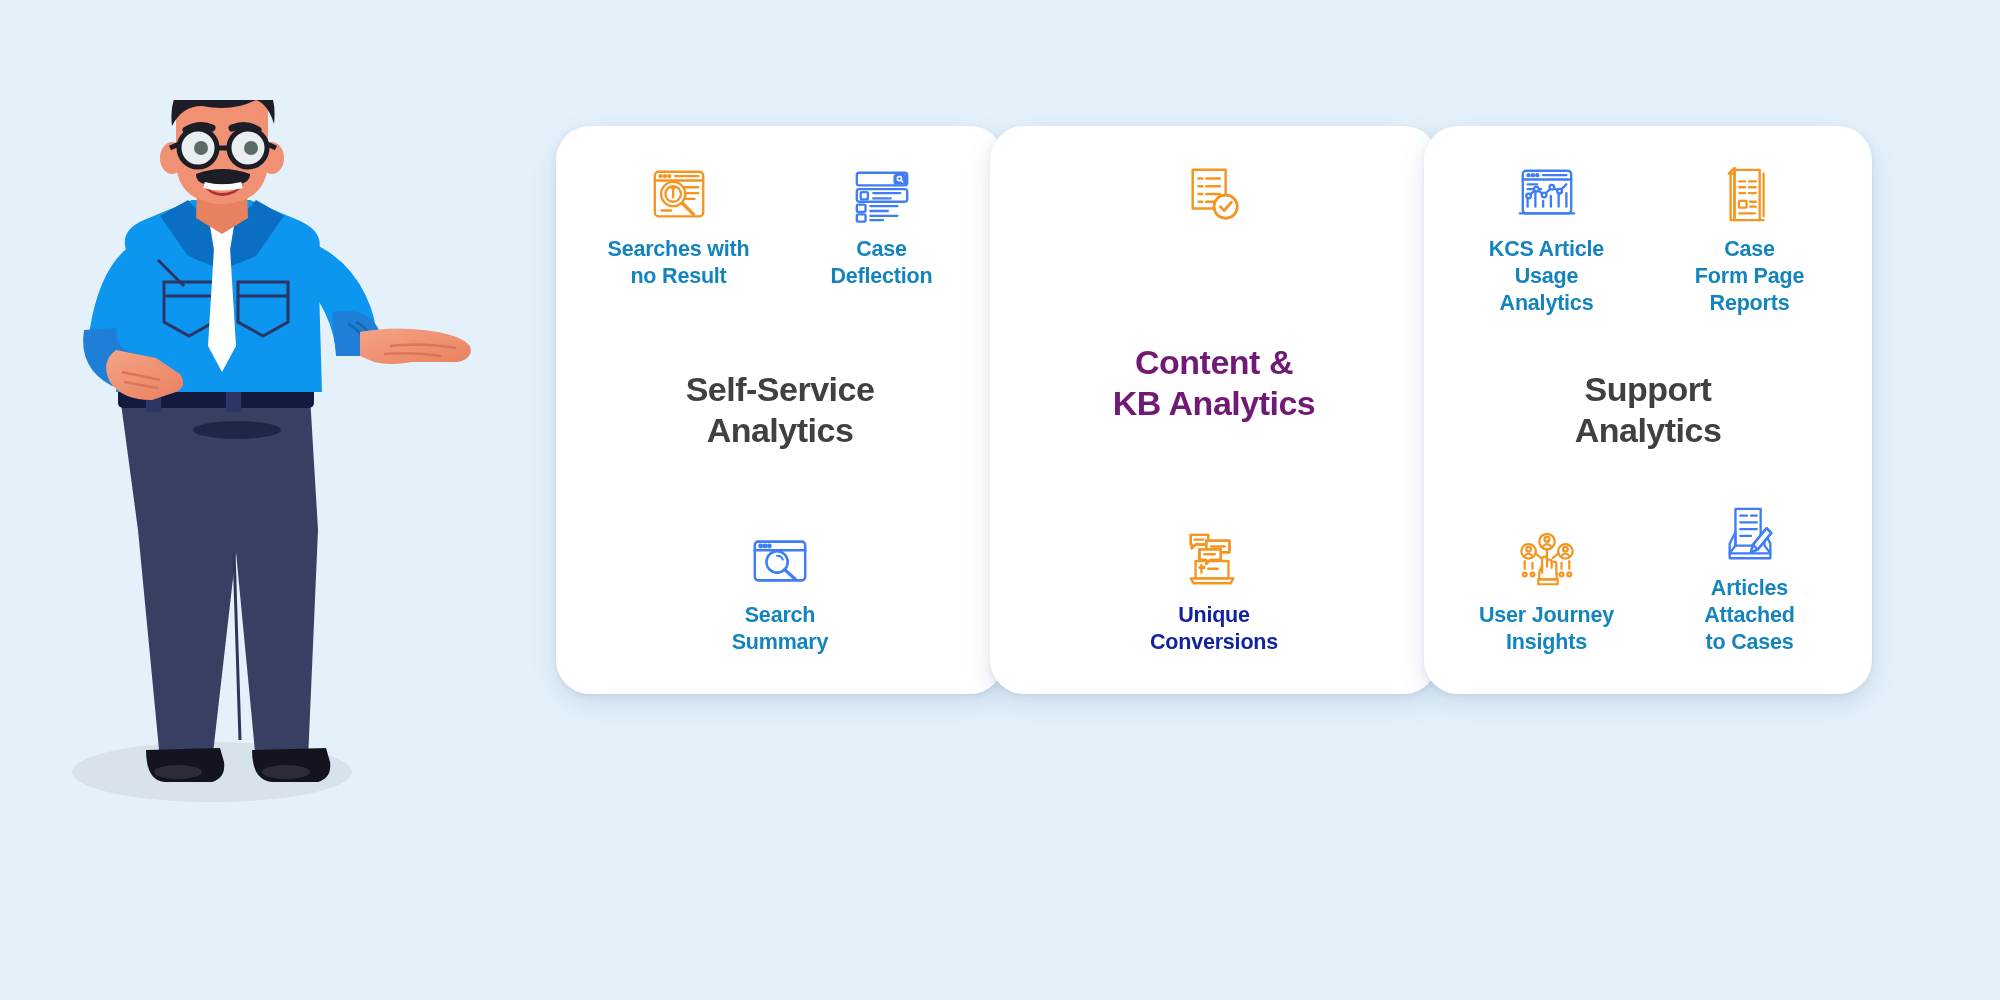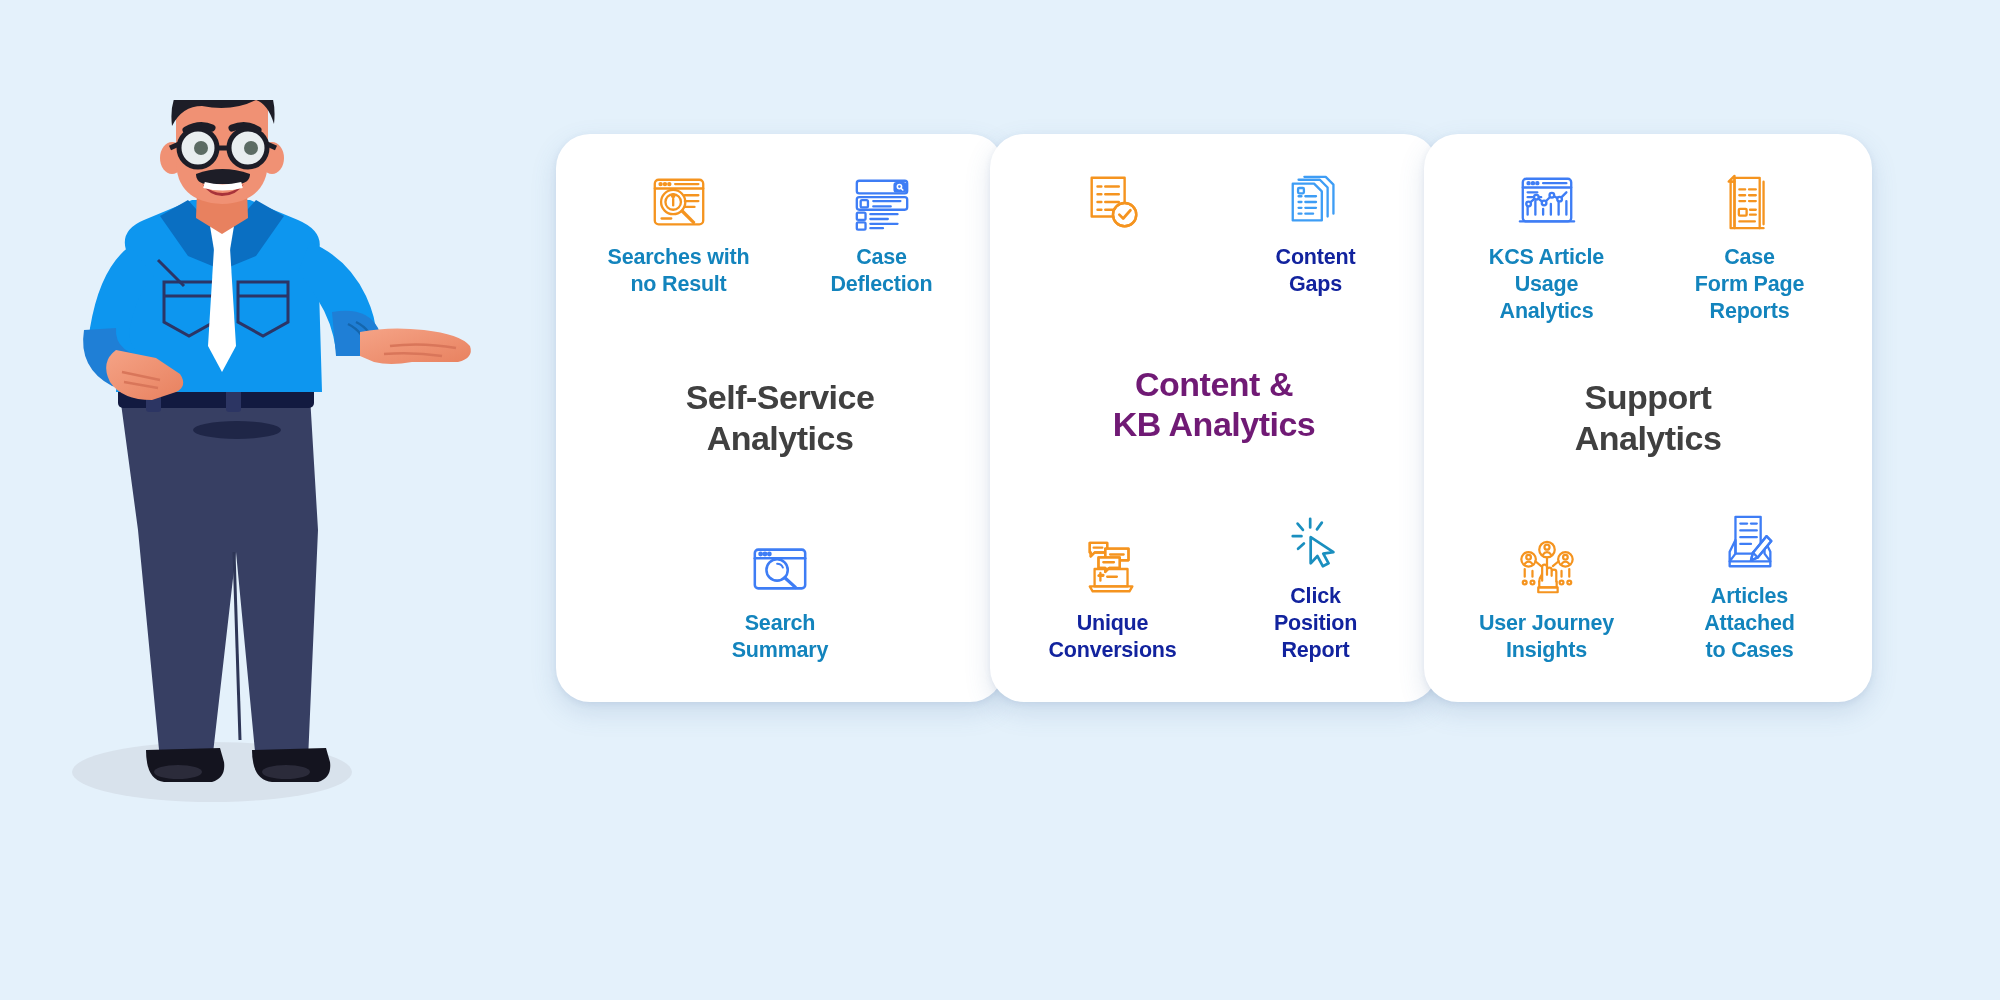--- a/index.html
+++ b/index.html
@@ -29,21 +29,21 @@
   #cards-deck {
     position: absolute;
     left: 556px;
     top: 118px;
     width: 1400px;
     height: 572px;
   }
 
   .card {
     position: absolute;
-    top: 16px;
+    top: 8px;
     width: 448px;
     height: 568px;
     background: #ffffff;
     border-radius: 34px;
     box-shadow: 0 10px 26px rgba(76,110,160,0.17),
                 0 2px 6px rgba(76,110,160,0.10);
     padding: 32px 21px;
     display: flex;
     flex-direction: column;
     justify-content: space-between;
@@ -274,35 +274,20 @@
           <svg viewBox="0 0 64 64" fill="none" stroke="#f5941f" stroke-width="2.5" stroke-linecap="round" stroke-linejoin="round">
             <path d="M10 6h34v40H10z"></path>
             <path d="M16 15h4 M24 15h14 M16 23h4 M24 23h14 M16 31h4 M24 31h14 M16 39h4 M24 39h10"></path>
             <circle cx="44" cy="44" r="12" fill="#ffffff"></circle>
             <circle cx="44" cy="44" r="12"></circle>
             <path d="M38.5 44 L42.5 48 L50 39.5" stroke-width="2.8"></path>
           </svg>
         </span>
       </div>
 
-      <div class="tile">
-        <span class="tile-icon">
-          <svg viewBox="0 0 64 64" fill="none" stroke="#3e9df5" stroke-width="2.4" stroke-linecap="round" stroke-linejoin="round">
-            <path d="M8 12h22l8 8v30H8z"></path>
-            <path d="M14 8h22l8 8v30"></path>
-            <path d="M20 5h22l8 8v30"></path>
-            <path d="M14 25h3 M21 25h11 M14 31h3 M21 31h11 M14 37h3 M21 37h11 M14 43h3 M21 43h8"></path>
-            <rect x="13.5" y="16.5" width="6" height="5.5" rx="1"></rect>
-          </svg>
-        </span>
-        <span class="tile-label">
-          <span>Content</span><br>
-          <span>Gaps</span>
-        </span>
-      </div>
 
     </div>
 
     <div class="card-title">
       <span>Content &amp;</span><br>
       <span>KB Analytics</span>
     </div>
 
     <div class="row row-bottom">
 
@@ -323,33 +308,20 @@
             <path d="M18 38h4 M26 40h10"></path>
             <path d="M19 36v8 M17 39h5"></path>
           </svg>
         </span>
         <span class="tile-label">
           <span>Unique</span><br>
           <span>Conversions</span>
         </span>
       </div>
 
-      <div class="tile">
-        <span class="tile-icon">
-          <svg viewBox="0 0 64 64" fill="none" stroke="#1a8fbf" stroke-width="2.8" stroke-linecap="round" stroke-linejoin="round">
-            <path d="M26 8 L26 17 M13 13 L18.5 19.5 M8 26 L17 26 M13.5 39 L19.5 33.5 M38 12 L33 19"></path>
-            <path d="M26.5 27 L26.5 54 L33.5 46.5 L39 57 L45 54 L39.5 44 L50 42.5 Z"></path>
-          </svg>
-        </span>
-        <span class="tile-label">
-          <span>Click</span><br>
-          <span>Position</span><br>
-          <span>Report</span>
-        </span>
-      </div>
 
     </div>
   </div>
 
   <div class="card theme-teal" id="card-2">
 
     <div class="row row-top">
 
       <div class="tile">
         <span class="tile-icon">

